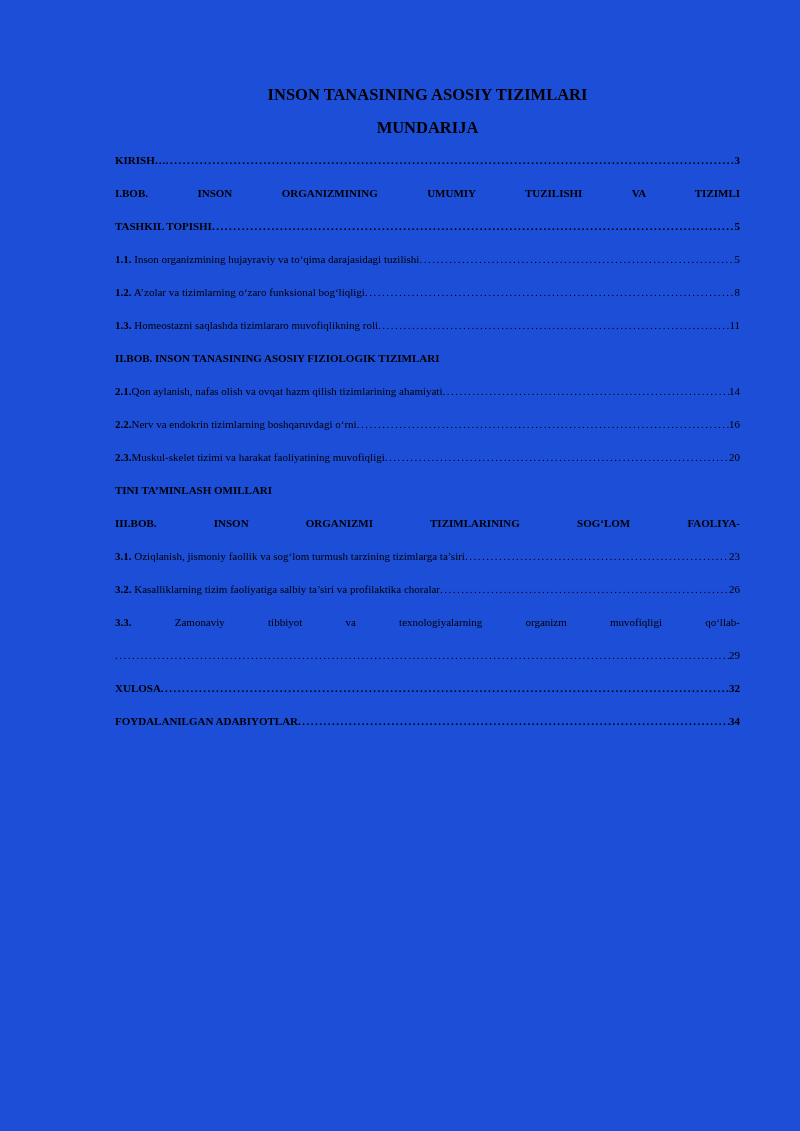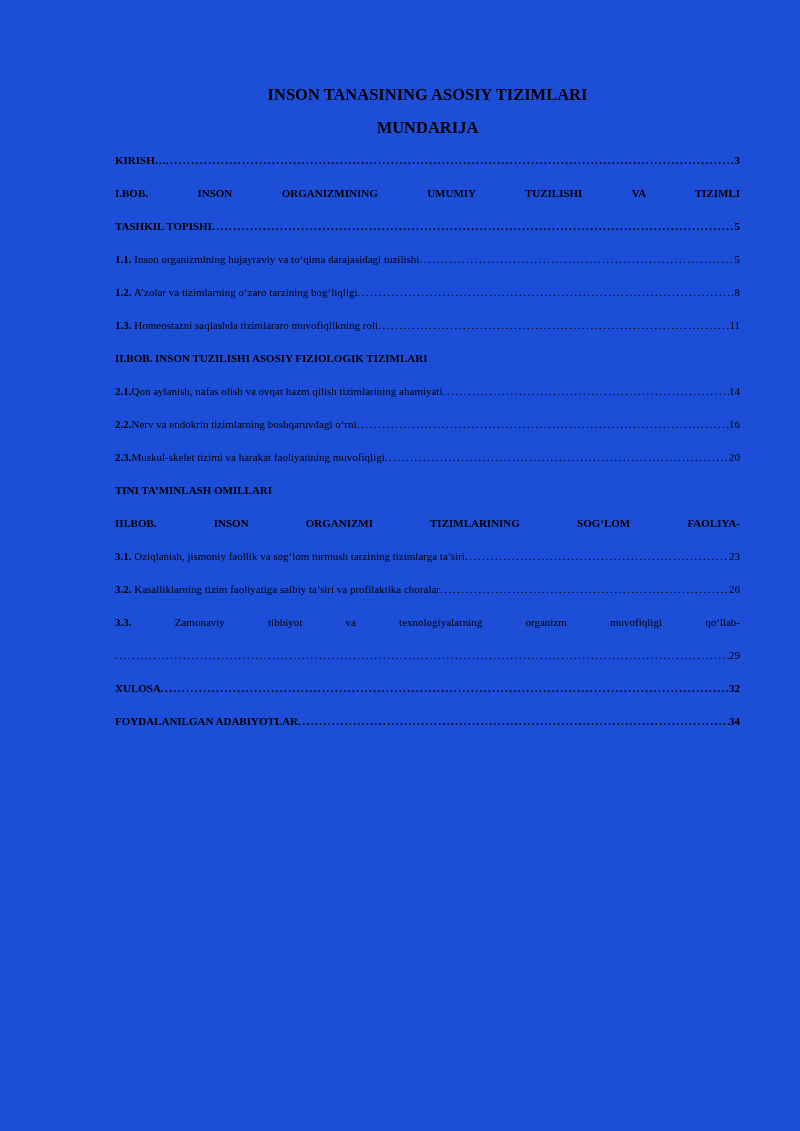--- a/index.html
+++ b/index.html
@@ -68,34 +68,34 @@
 
   <div class="line flex">
     <span class="b">1.1.</span>
       <span class="t"> Inson organizmining hujayraviy va to‘qima darajasidagi tuzilishi</span>
       <span class="leader">..........................................................................................................................................................</span>
       <span class="pg">5</span>
   </div>
 
   <div class="line flex">
     <span class="b">1.2.</span>
-      <span class="t"> A’zolar va tizimlarning o‘zaro tarzining bog‘liqligi</span>
+      <span class="t"> A’zolar va tizimlarning o‘zaro funksional bog‘liqligi</span>
       <span class="leader">..........................................................................................................................................................</span>
       <span class="pg">8</span>
   </div>
 
   <div class="line flex">
     <span class="b">1.3.</span>
       <span class="t"> Homeostazni saqlashda tizimlararo muvofiqlikning roli</span>
       <span class="leader">..........................................................................................................................................................</span>
       <span class="pg">11</span>
   </div>
 
   <div class="line bold nowrap">
-    <span>II.BOB. INSON TUZILISHI ASOSIY FIZIOLOGIK TIZIMLARI</span>
+    <span>II.BOB. INSON TANASINING ASOSIY FIZIOLOGIK TIZIMLARI</span>
   </div>
 
   <div class="line flex">
     <span class="b">2.1.</span>
       <span class="t">Qon aylanish, nafas olish va ovqat hazm qilish tizimlarining ahamiyati</span>
       <span class="leader">..........................................................................................................................................................</span>
       <span class="pg">14</span>
   </div>
 
   <div class="line flex">

